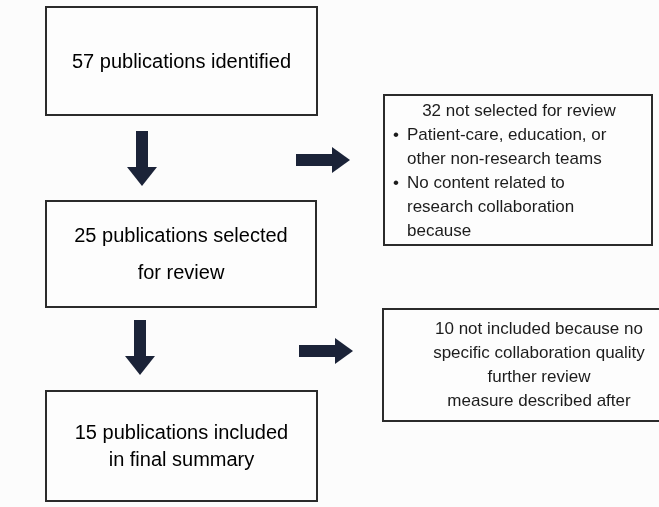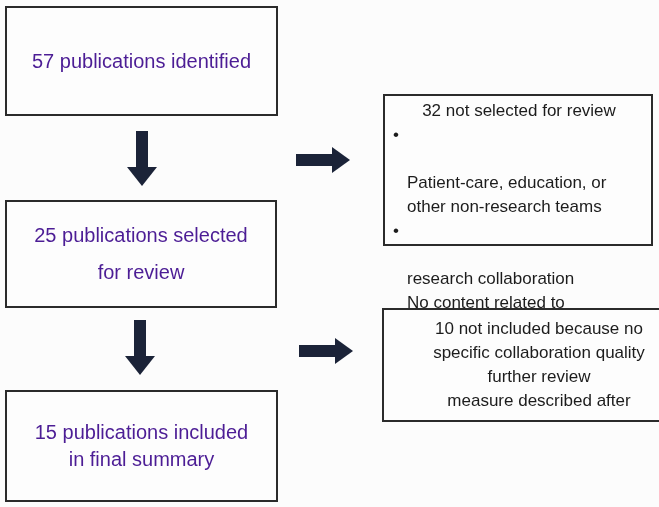--- a/index.html
+++ b/index.html
@@ -25,21 +25,22 @@
   .box.center-text {
     display: flex;
     flex-direction: column;
     align-items: center;
     justify-content: center;
     text-align: center;
   }
   .big-text {
     font-size: 20px;
     line-height: 27px;
-    color: #4c1d95;
+    color: #000000;
+    margin-left: 40px;
   }
   .small-text {
     font-size: 17px;
     line-height: 24px;
     color: #1c1c1c;
   }
   .box-identified   { left: 5px;   top: 6px;   width: 273px; height: 110px; }
   .box-selected     { left: 5px;   top: 200px; width: 272px; height: 108px; gap: 10px; }
   .box-included     { left: 5px;   top: 390px; width: 273px; height: 112px; }
   .box-not-selected { left: 383px; top: 94px;  width: 270px; height: 152px; padding: 3px 6px 3px 8px; }
@@ -54,21 +55,21 @@
     padding: 0;
   }
   .bullet-item {
     display: flex;
     align-items: flex-start;
   }
   .bullet-glyph {
     flex: 0 0 14px;
     width: 14px;
   }
-  .bullet-lines { flex: 1 1 auto; margin-top: 48px; }
+  .bullet-lines { flex: 1 1 auto; }
 
   .arrow {
     position: absolute;
   }
   .arrow-down-1  { left: 126px; top: 131px; }
   .arrow-down-2  { left: 124px; top: 320px; }
   .arrow-right-1 { left: 296px; top: 146px; }
   .arrow-right-2 { left: 299px; top: 337px; }
 </style>
 </head>
@@ -96,22 +97,22 @@
       <li class="bullet-item">
         <span class="bullet-glyph">•</span>
         <div class="bullet-lines">
           <div>Patient-care, education, or</div>
           <div>other non-research teams</div>
         </div>
       </li>
       <li class="bullet-item">
         <span class="bullet-glyph">•</span>
         <div class="bullet-lines">
+          <div>No content related to</div>
           <div>research collaboration</div>
-          <div>No content related to</div>
           <div>because</div>
         </div>
       </li>
     </ul>
   </div>
 
   <div class="box box-not-included center-text small-text">
     <div>10 not included because no</div>
     <div>specific collaboration quality</div>
     <div>further review</div>

